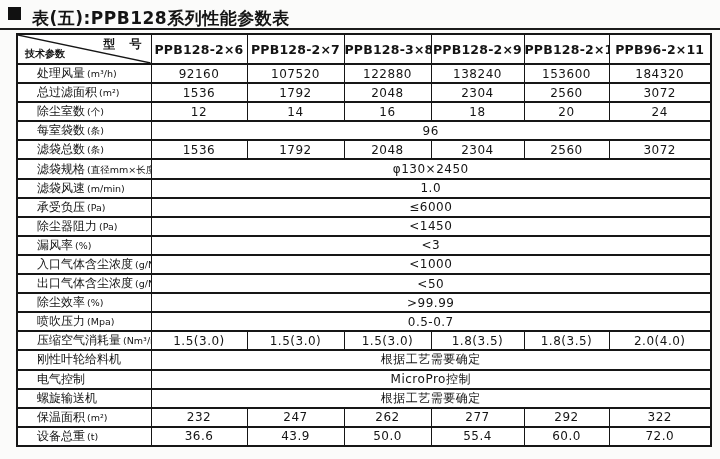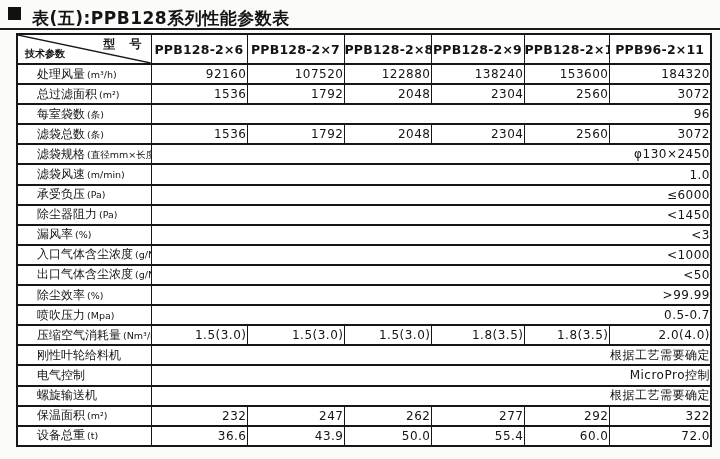--- a/index.html
+++ b/index.html
@@ -75,21 +75,21 @@
     padding-left: 19px;
     font-size: 12px;
     text-align: left;
   }
   td.label-cell .unit {
     font-size: 9.5px;
     margin-left: 2px;
   }
   td.value-cell {
     font-size: 12px;
-    text-align: right;
+    text-align: center;
     letter-spacing: 0.5px;
   }
 </style>
 </head>
 <body>
 
 <div class="title-row">
   <span class="bullet"></span>
   <span class="title-text">表(五):PPB128系列性能参数表</span>
 </div>
@@ -110,21 +110,21 @@
       <th class="corner">
         <svg class="diag" viewBox="0 0 100 100" preserveAspectRatio="none">
           <line x1="0" y1="0" x2="100" y2="100" stroke="#161616" stroke-width="1.3" vector-effect="non-scaling-stroke"></line>
         </svg>
         <span class="corner-tr">型 号</span>
         <span class="corner-bl">技术参数</span>
       </th>
 
     <th class="col-header">PPB128-2×6</th>
         <th class="col-header">PPB128-2×7</th>
-        <th class="col-header">PPB128-2×8</th>
+        <th class="col-header">PPB128-3×8</th>
         <th class="col-header">PPB128-2×9</th>
         <th class="col-header">PPB128-2×10</th>
         <th class="col-header">PPB96-2×11</th>
       </tr>
   </thead>
   <tbody id="table-body">
 
   <tr>
         <td class="label-cell"><span>处理风量</span><span class="unit">(m³/h)</span></td>
         <td class="value-cell">92160</td>
@@ -137,20 +137,29 @@
       <tr>
         <td class="label-cell"><span>总过滤面积</span><span class="unit">(m²)</span></td>
         <td class="value-cell">1536</td>
         <td class="value-cell">1792</td>
         <td class="value-cell">2048</td>
         <td class="value-cell">2304</td>
         <td class="value-cell">2560</td>
         <td class="value-cell">3072</td>
       </tr>
       <tr>
+        <td class="label-cell"><span>除尘室数</span><span class="unit">(个)</span></td>
+        <td class="value-cell">12</td>
+        <td class="value-cell">14</td>
+        <td class="value-cell">16</td>
+        <td class="value-cell">18</td>
+        <td class="value-cell">20</td>
+        <td class="value-cell">24</td>
+      </tr>
+      <tr>
         <td class="label-cell"><span>每室袋数</span><span class="unit">(条)</span></td>
         <td class="value-cell" colspan="6">96</td>
       </tr>
       <tr>
         <td class="label-cell"><span>滤袋总数</span><span class="unit">(条)</span></td>
         <td class="value-cell">1536</td>
         <td class="value-cell">1792</td>
         <td class="value-cell">2048</td>
         <td class="value-cell">2304</td>
         <td class="value-cell">2560</td>

